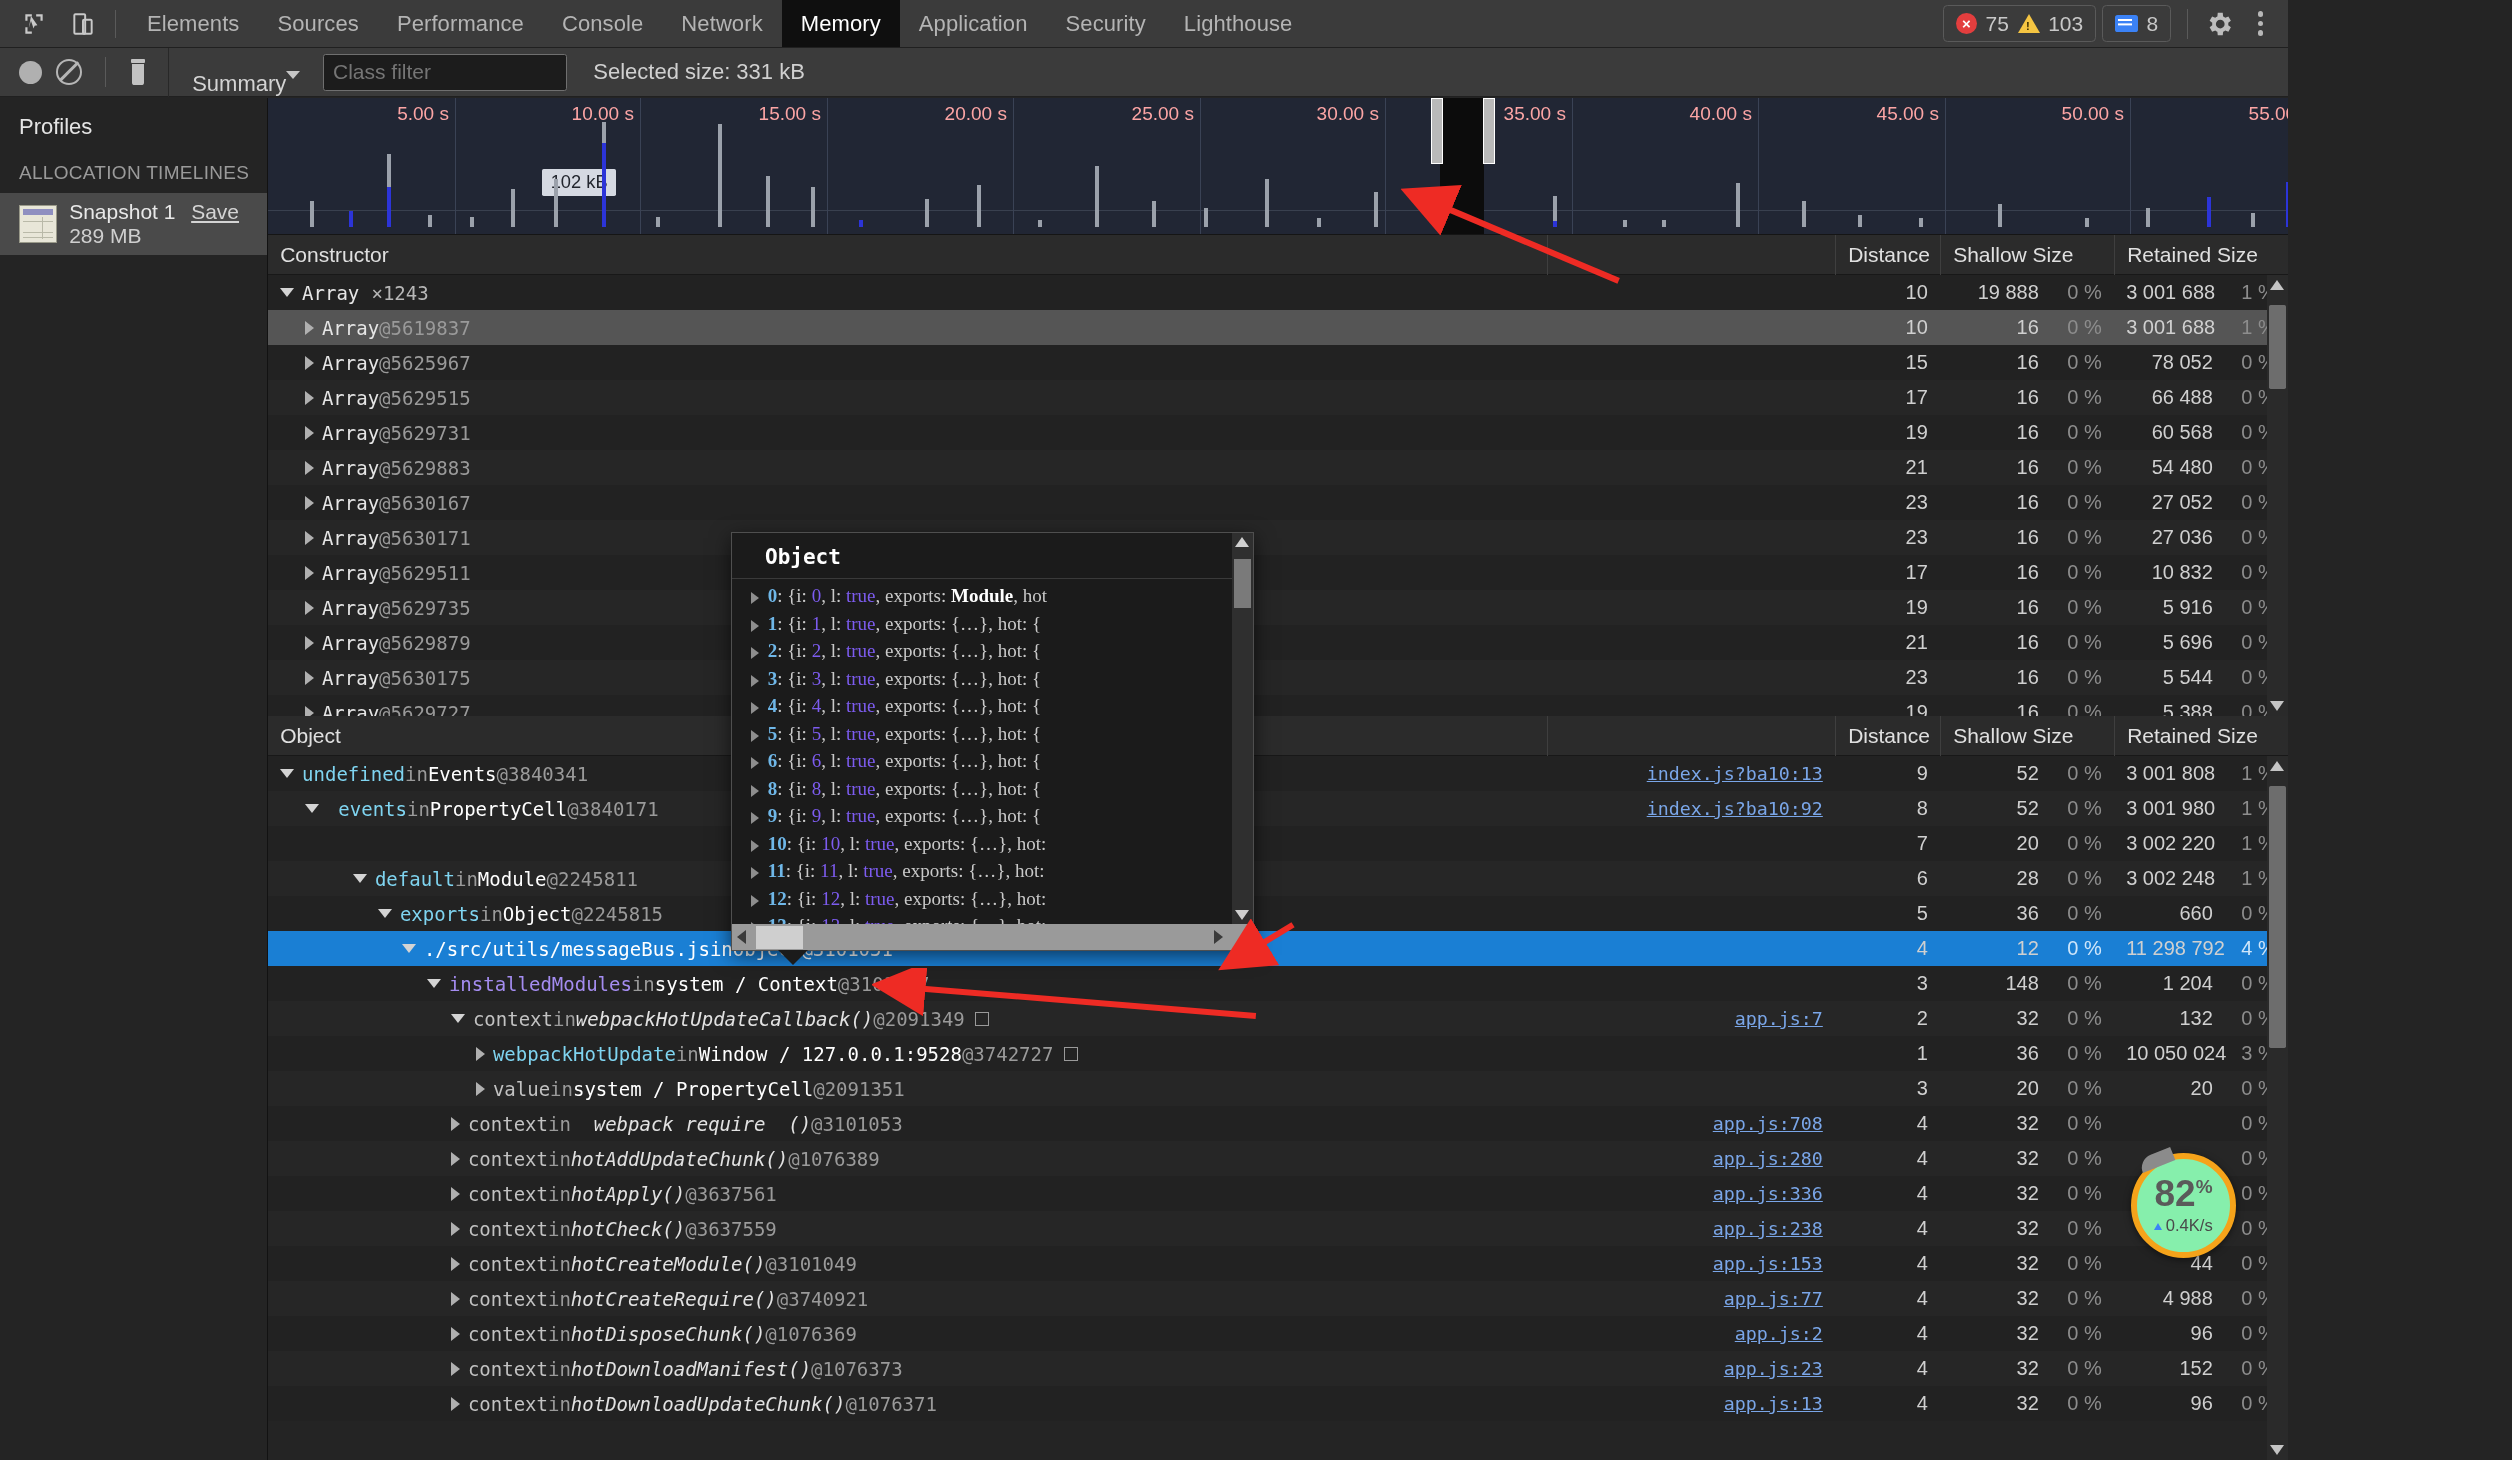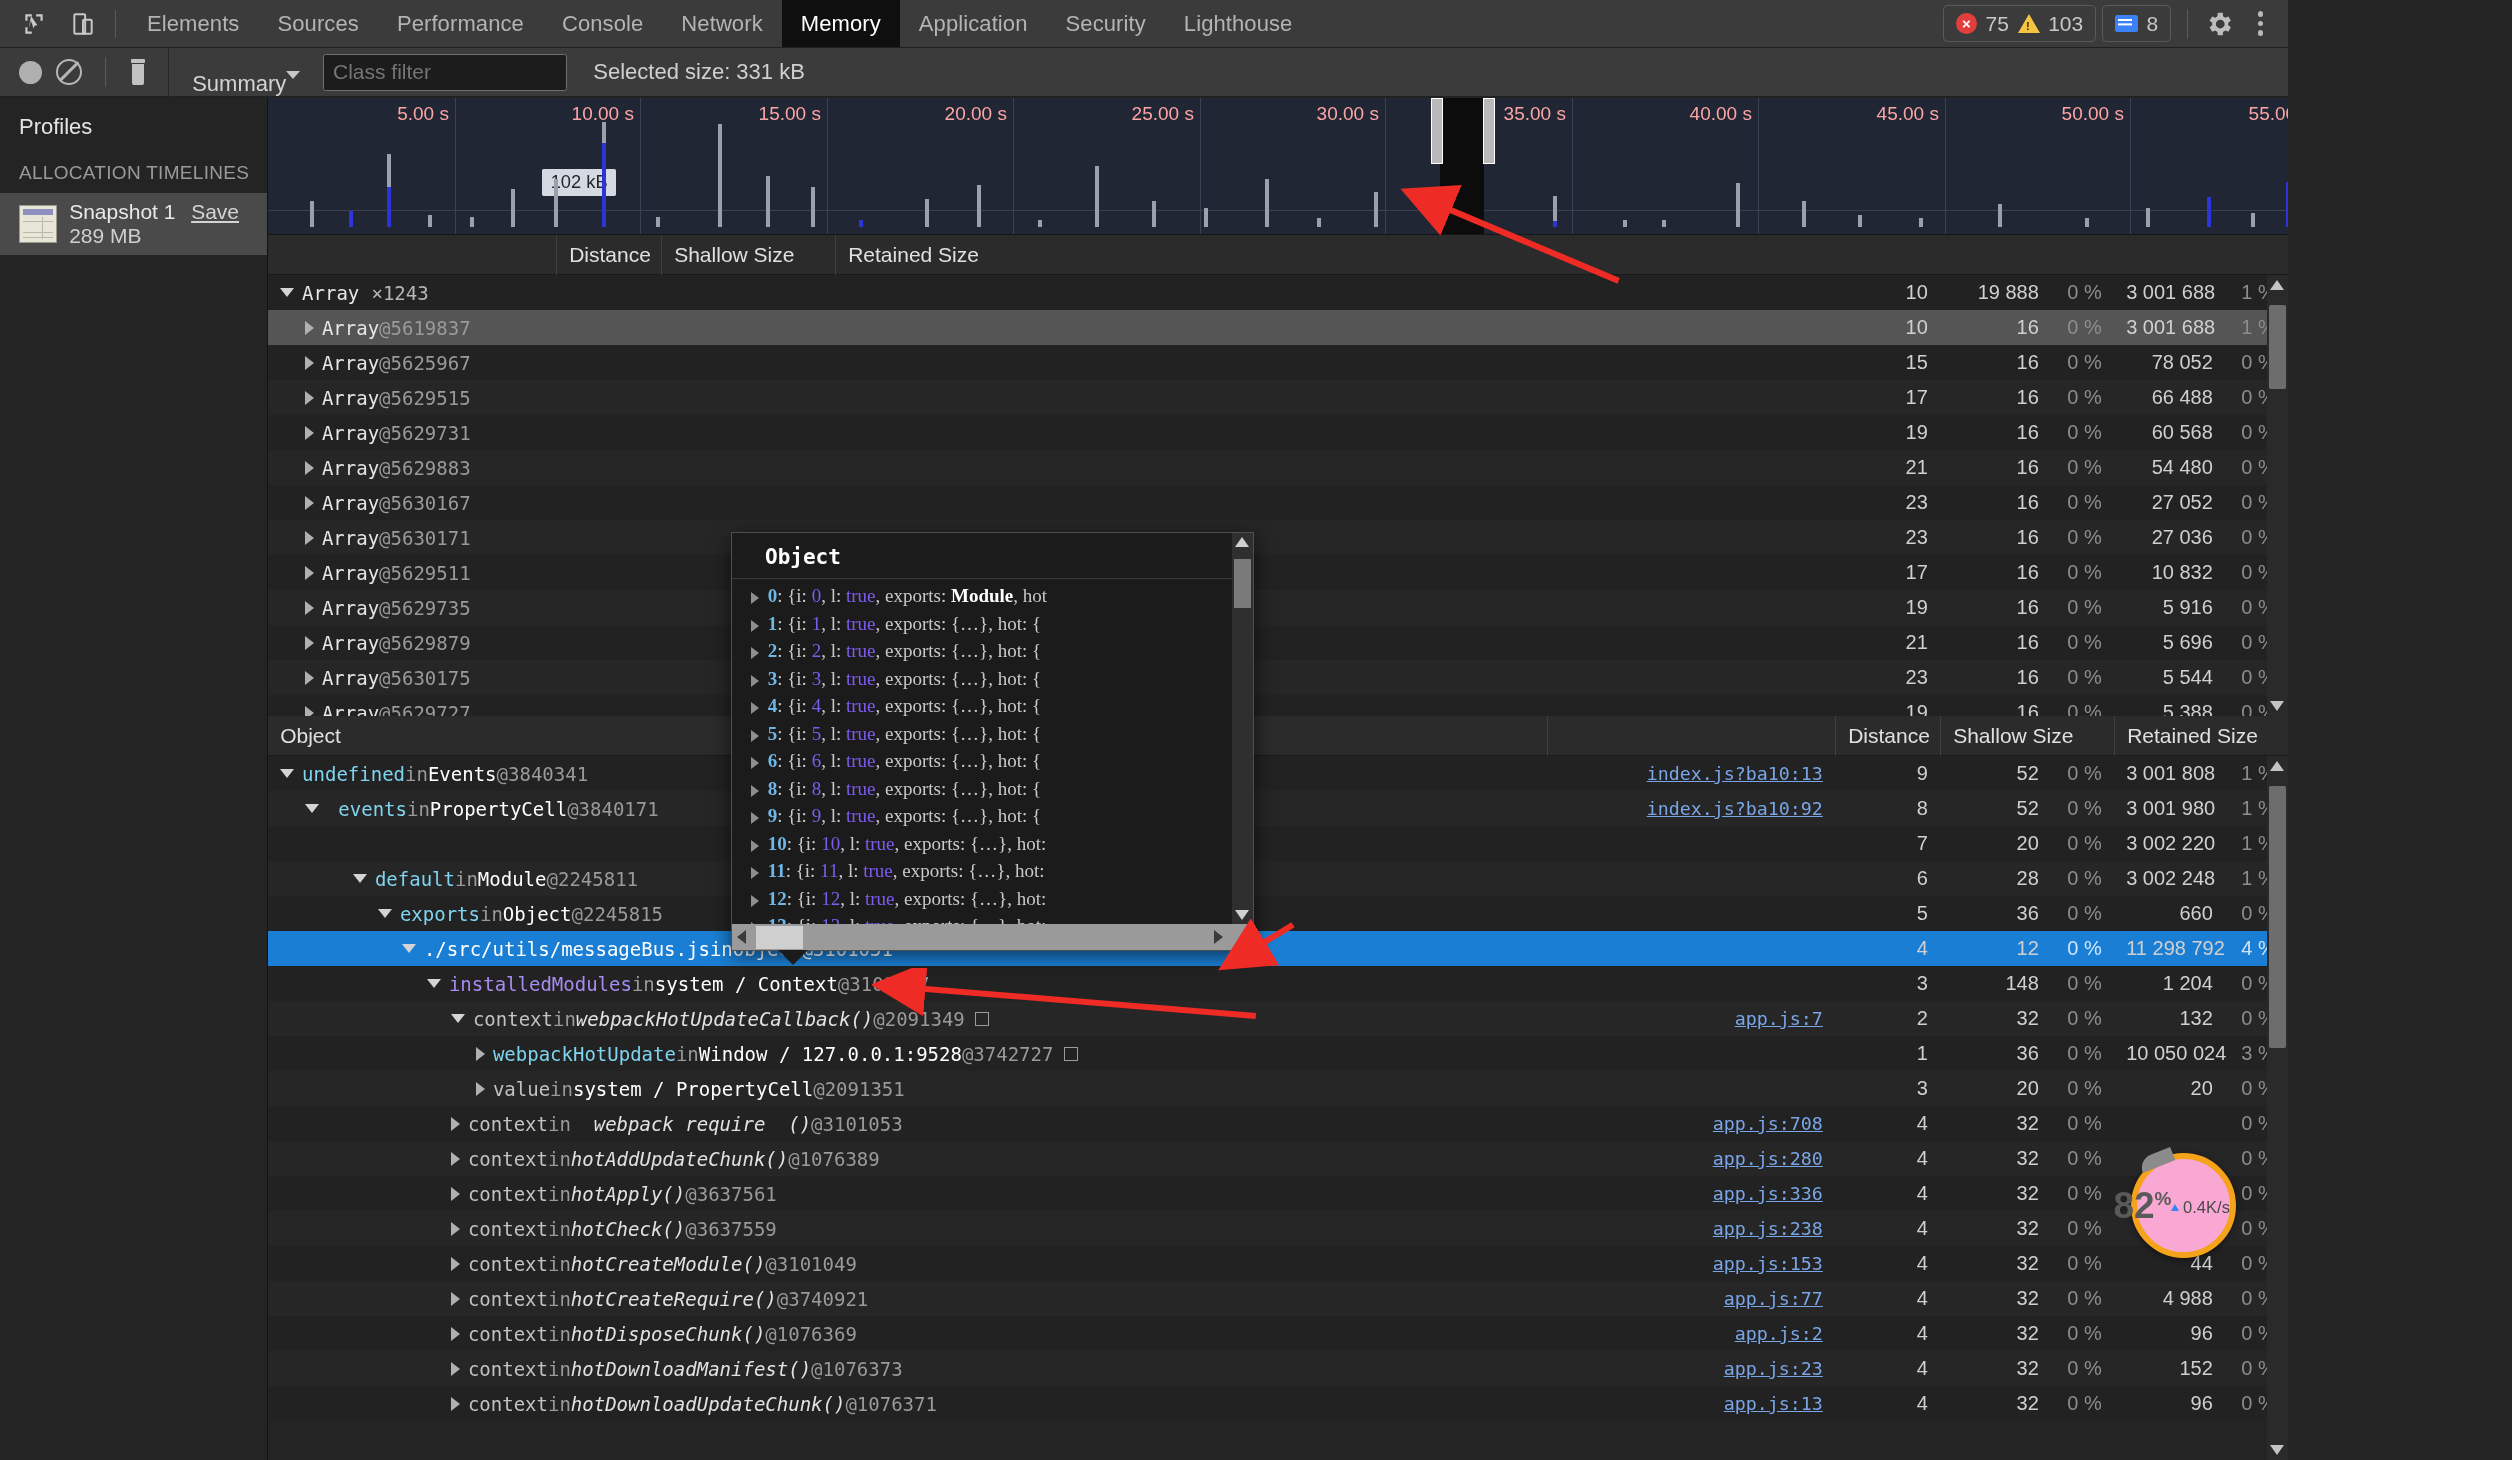--- a/index.html
+++ b/index.html
@@ -202,22 +202,22 @@
   .popup-hs .ph-th{position:absolute;left:24.4px;top:1.7px;width:47px;height:23px;background:#cfcfcf;}
   .popup-arrow{ position:absolute; left:46px; bottom:-15px; width:0;height:0;
                 border-left:15px solid transparent;border-right:15px solid transparent;border-top:15.7px solid #1b1b1b; }
 
   
   .ann{ position:absolute; z-index:60; pointer-events:none; }
 
   
   .cpu{
     position:absolute; right:52px; top:1153px; width:105px; height:105px; z-index:50;
-    border-radius:50%; background:#f9a8d4; border:6.1px solid #f5a31a;
-    display:flex; flex-direction:row; align-items:center; justify-content:flex-end;
+    border-radius:50%; background:#86efac; border:6.1px solid #f5a31a;
+    display:flex; flex-direction:column; align-items:center; justify-content:center;
     box-shadow:0 1.7px 7px rgba(0,0,0,.5);
   }
   .cpu .big{ font-size:37px; color:#5a5a5a; font-weight:bold; line-height:1; }
   .cpu .big sup{ font-size:19px; }
   .cpu .net{ font-size:16.6px; color:#4a4a4a; margin-top:4.4px; display:flex; align-items:center; gap:3.5px;}
   .cpu .uparr{ width:0;height:0;border-left:4.4px solid transparent;border-right:4.4px solid transparent;border-bottom:7.9px solid #3b82f6;}
   .cpu .topcut{ position:absolute; top:-6.1px; left:1.7px; width:35px; height:14px; background:#8b8b8b;
                 border-radius:17.4px 0 0 0; transform:rotate(-22deg); }
 </style>
 </head>
@@ -381,20 +381,21 @@
           <div class="ov-bar blue" style="left: 2018px; height: 45px;"></div>
           <div class="ov-bar blue" style="left: 2053px; height: 35px;"></div>
           <div class="ov-bar" style="left: 2105px; height: 8.7px;"></div>
           <div class="ov-bar" style="left: 2175px; height: 7px;"></div>
           <div class="ov-window" style="left: 1172px; width: 44px;"></div>
           <div class="ov-handle" style="left: 1163px;"></div>
           <div class="ov-handle" style="left: 1215px;"></div>
         </div>
 
       <div class="tbl-head">
+        <div class="th col-name">Constructor</div>
         <div class="th col-src"></div>
         <div class="th col-dist">Distance</div>
         <div class="th col-shal">Shallow Size</div>
         <div class="th col-ret">Retained Size</div>
       </div>
       <div class="pane-top">
         <div class="rows" id="ctor-rows">
             <div class="row">
               <div class="cell cell-name" style="padding-left: 12.2px;">
                 <span class="tri open"></span>

